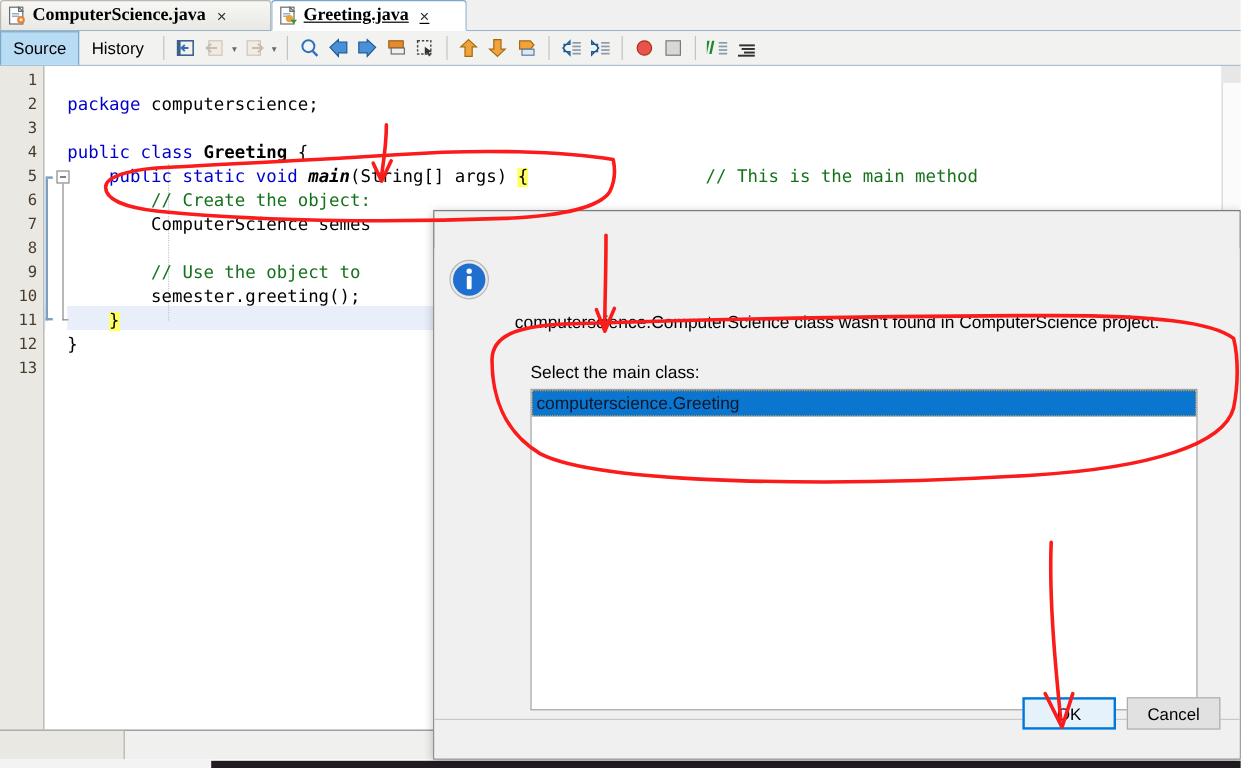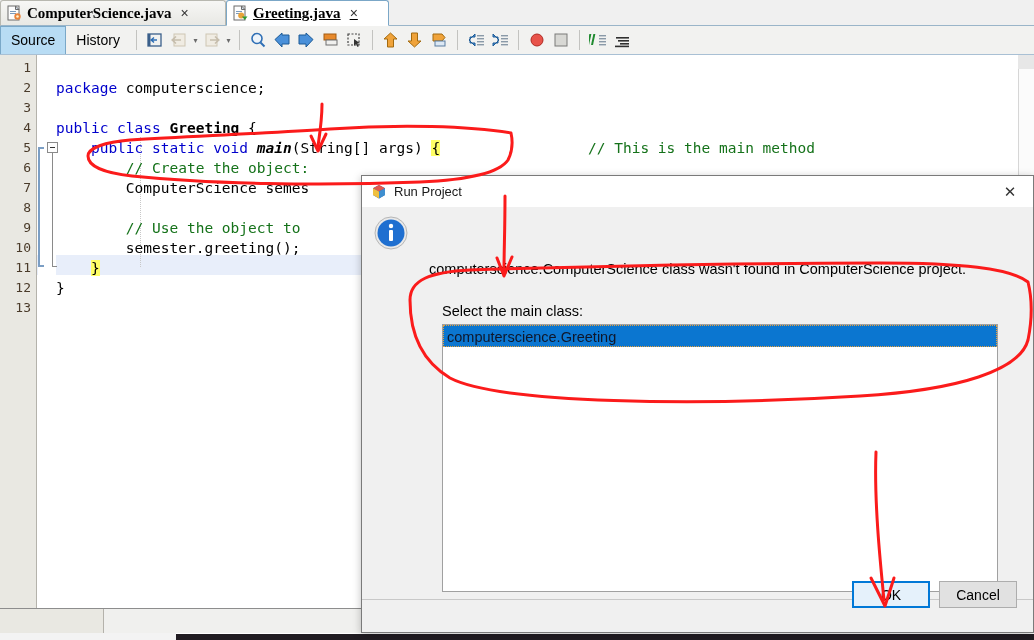--- a/index.html
+++ b/index.html
@@ -508,32 +508,20 @@
 </div>
 
 <div id="statusbar">
   <div id="statusbar-left"></div>
 </div>
 <div id="taskbar"></div>
 <div id="taskbar-light"></div>
 <div id="taskbar-dark"></div>
 
 <div id="dialog">
-  <div id="dlgtitle">
-    <span style="margin-left:9px; display:flex;">
-      <svg width="16" height="16" viewBox="0 0 16 16">
-        <path d="M8 1 L14 4.2 L14 11 L8 14.6 L2 11 L2 4.2 Z" fill="#2b5fa8"></path>
-        <path d="M8 1 L14 4.2 L8 7.6 L2 4.2 Z" fill="#e05a4f"></path>
-        <path d="M8 7.6 L14 4.2 L14 11 L8 14.6 Z" fill="#3f8fd0"></path>
-        <path d="M2 4.2 L8 7.6 L8 14.6 L2 11 Z" fill="#f0c040"></path>
-      </svg>
-    </span>
-    <span id="dlgtitle-text">Run Project</span>
-    <div id="dlgclose">✕</div>
-  </div>
 
   <div id="dlgbody">
     <span id="infoicon">
       <svg width="36" height="36" viewBox="0 0 36 36">
         <circle cx="18" cy="18" r="16" fill="#e9e9e9" stroke="#b6b6b6" stroke-width="1"></circle>
         <circle cx="18" cy="18" r="13.5" fill="#1f6fd0"></circle>
         <path d="M18 4.5 A13.5 13.5 0 0 0 18 31.5 A13.5 13.5 0 0 1 18 4.5 Z" fill="#3f94e8" opacity="0.75"></path>
         <circle cx="18" cy="11" r="2.2" fill="#ffffff"></circle>
         <rect x="16" y="15" width="4" height="11" rx="1" fill="#ffffff"></rect>
       </svg>

